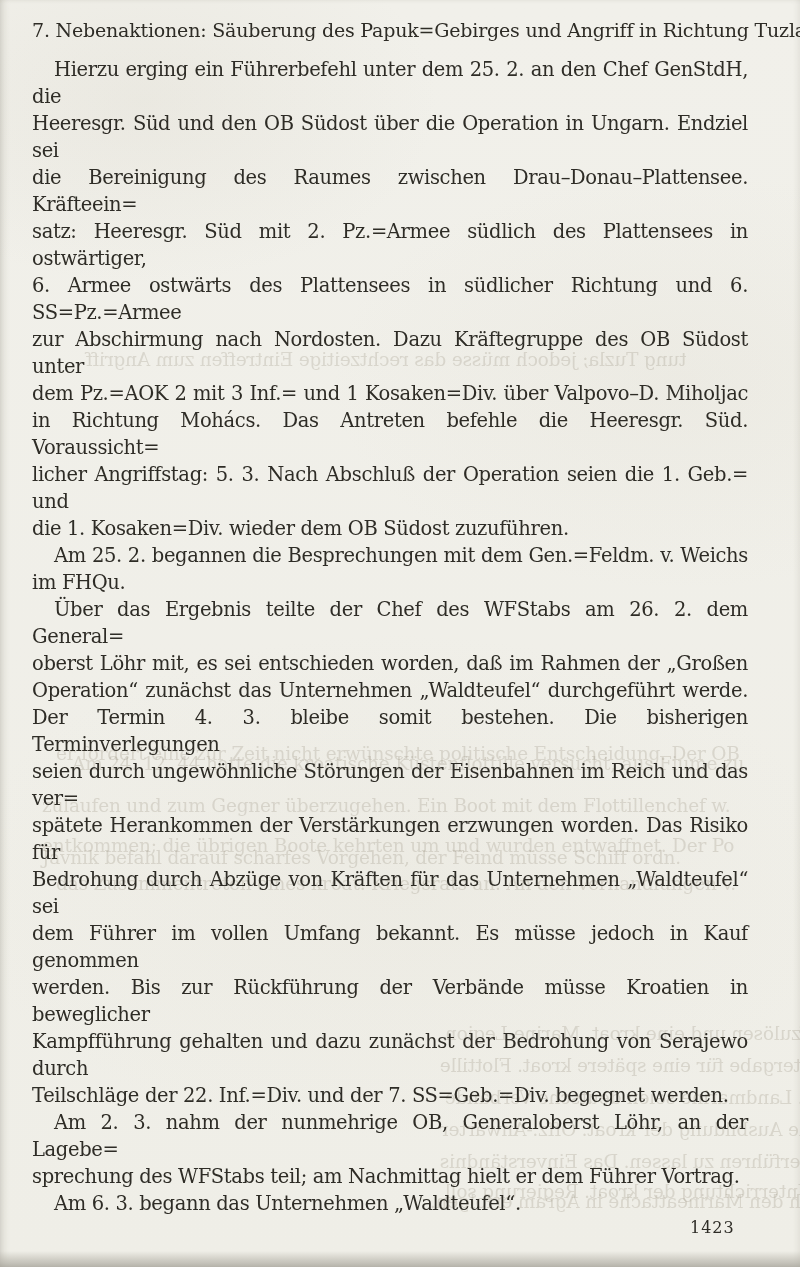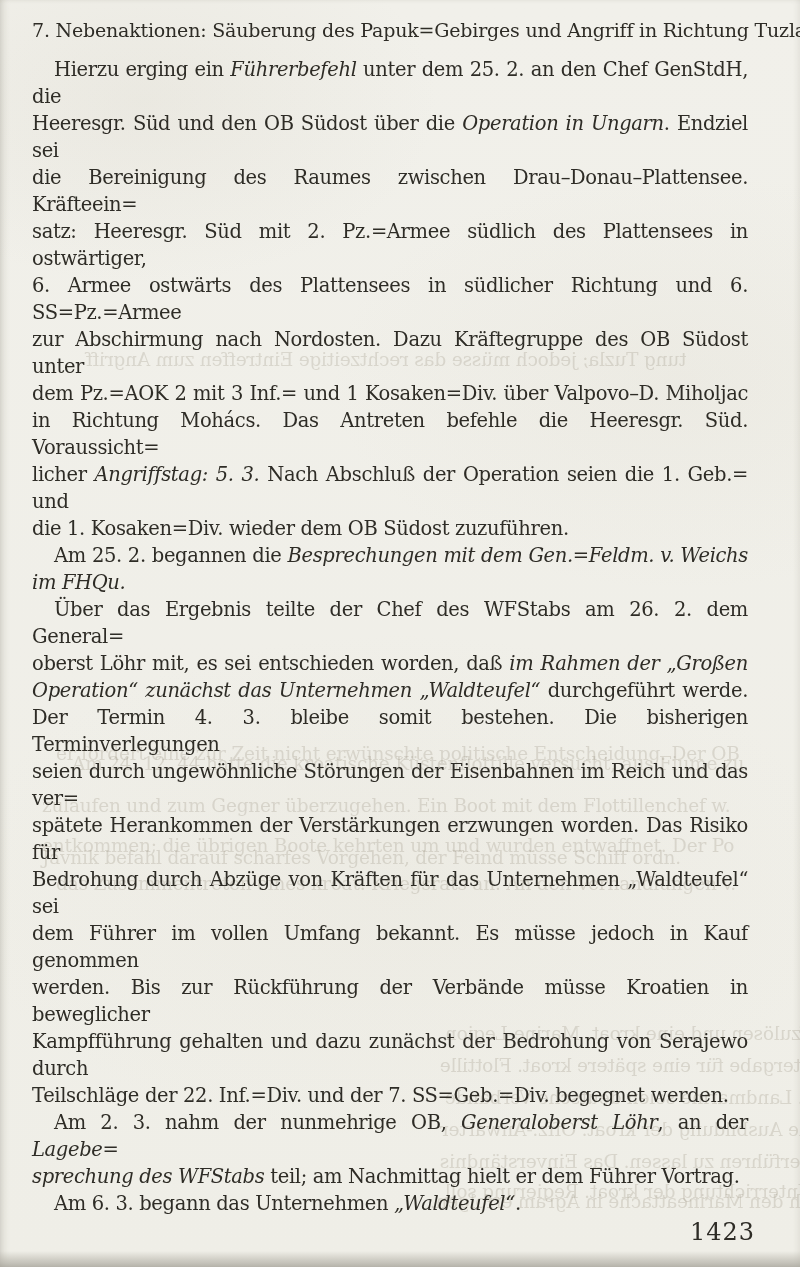--- a/index.html
+++ b/index.html
@@ -31,32 +31,32 @@
     letter-spacing:-0.35px;
   }
   .para{margin:0;}
   .line{
     text-align:justify;
     text-align-last:justify;
     white-space:normal;
   }
   .line.last{text-align-last:left;}
   .line.indent{text-indent:22px;}
-  .it{font-style:italic;}
+  .it{}
   .section-heading{
     margin-top:46px;
     margin-bottom:12px;
     text-align:center;
     font-weight:bold;
     font-size:20px;line-height:30px;
     letter-spacing:-0.2px;
   }
   .page-number{
     position:absolute;top:1218px;left:690px;
-    font-size:24px;letter-spacing:1px;
+    font-size:16px;letter-spacing:1px;
   }
   .bleed-layer{position:absolute;top:0;left:0;width:800px;height:1267px;pointer-events:none;}
   .bleed{
     position:absolute;
     font-size:18.5px;line-height:24px;
     color:rgba(125,117,96,0.20);
     filter:blur(0.4px);
     white-space:nowrap;
     letter-spacing:-0.2px;
   }

